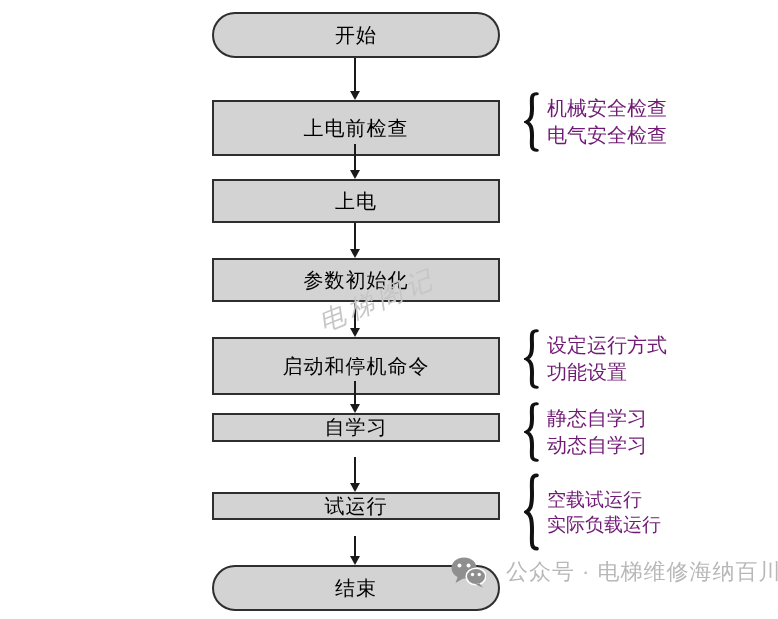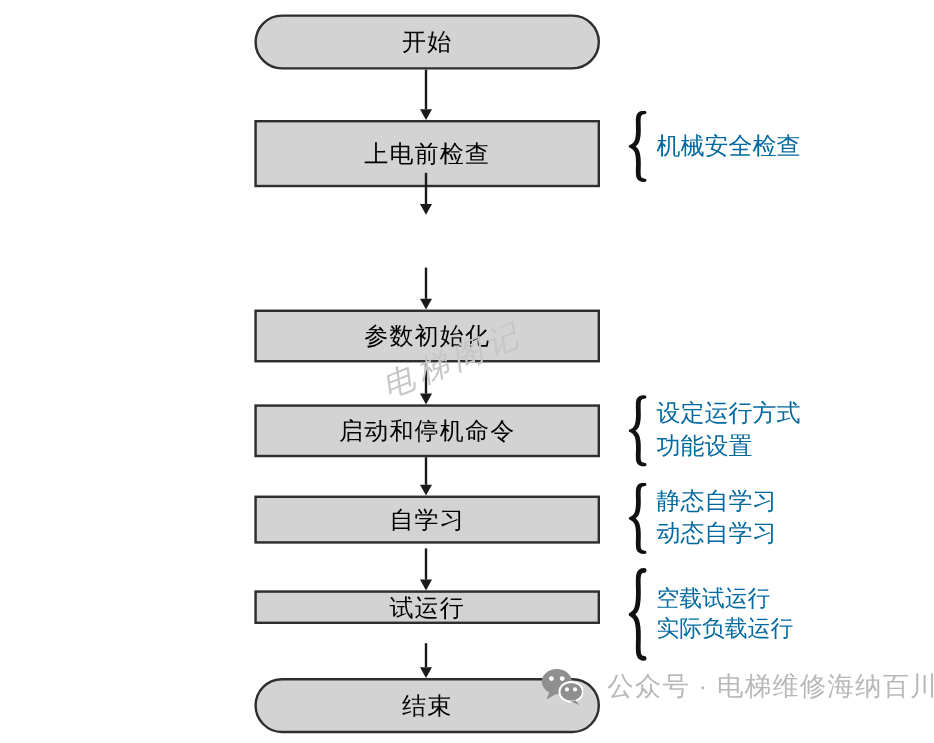--- a/index.html
+++ b/index.html
@@ -34,21 +34,21 @@
     border-left:5px solid transparent;
     border-right:5px solid transparent;
     border-top:9px solid #1a1a1a;
   }
   
   .annot{
     position:absolute;left:524px;
     display:flex;align-items:center;gap:7px;
   }
   .brace{flex:0 0 auto;display:block;}
-  .annot-lines{font-size:20px;line-height:27px;color:#0369a1;white-space:nowrap;}
+  .annot-lines{font-size:20px;line-height:27px;color:#701a75;white-space:nowrap;}
   .annot-lines.small{font-size:19px;line-height:25px;font-family:Liberation Serif, serif;}
   
   .wm-diag{
     position:absolute;left:320px;top:306px;
     transform:rotate(-22deg);
     transform-origin:left center;
     color:#c6c6c6;font-size:26px;letter-spacing:5px;
     font-style:italic;white-space:nowrap;
     pointer-events:none;
   }
@@ -63,27 +63,30 @@
 <body>
 
 <div class="canvas">
 
   <div class="node stadium" style="top:12px;height:46px">
     <span>开始</span>
   </div>
   <div class="node" style="top:100px;height:56px">
     <span>上电前检查</span>
   </div>
+  <div class="node" style="top:179px;height:44px">
+    <span>上电</span>
+  </div>
   <div class="node" style="top:258px;height:44px">
     <span>参数初始化</span>
   </div>
-  <div class="node" style="top:337px;height:44px">
+  <div class="node" style="top:337px;height:58px">
     <span>启动和停机命令</span>
   </div>
-  <div class="node" style="top:413px;height:40px">
+  <div class="node" style="top:413px;height:29px">
     <span>自学习</span>
   </div>
   <div class="node" style="top:492px;height:28px">
     <span>试运行</span>
   </div>
   <div class="node stadium" style="top:565px;height:46px">
     <span>结束</span>
   </div>
 
   <div class="arrow" style="top:58px;height:42px">
@@ -114,20 +117,21 @@
     <div class="arrow-line"></div>
     <div class="arrow-head"></div>
   </div>
 
   <div class="annot" style="top:92px;height:60px">
     <svg class="brace" width="16" height="60" viewBox="0 0 20 100" preserveAspectRatio="none">
       <path d="M16 3 C 8 3, 10 12, 10 27 C 10 42, 8 47, 3 50 C 8 53, 10 58, 10 73 C 10 88, 8 97, 16 97" fill="none" stroke="#111" stroke-width="5" stroke-linecap="round"></path>
     </svg>
     <div class="annot-lines">
       <div>机械安全检查</div>
+      <div>电气安全检查</div>
     </div>
   </div>
 
   <div class="annot" style="top:329px;height:60px">
     <svg class="brace" width="16" height="60" viewBox="0 0 20 100" preserveAspectRatio="none">
       <path d="M16 3 C 8 3, 10 12, 10 27 C 10 42, 8 47, 3 50 C 8 53, 10 58, 10 73 C 10 88, 8 97, 16 97" fill="none" stroke="#111" stroke-width="5" stroke-linecap="round"></path>
     </svg>
     <div class="annot-lines">
       <div>设定运行方式</div>
       <div>功能设置</div>

